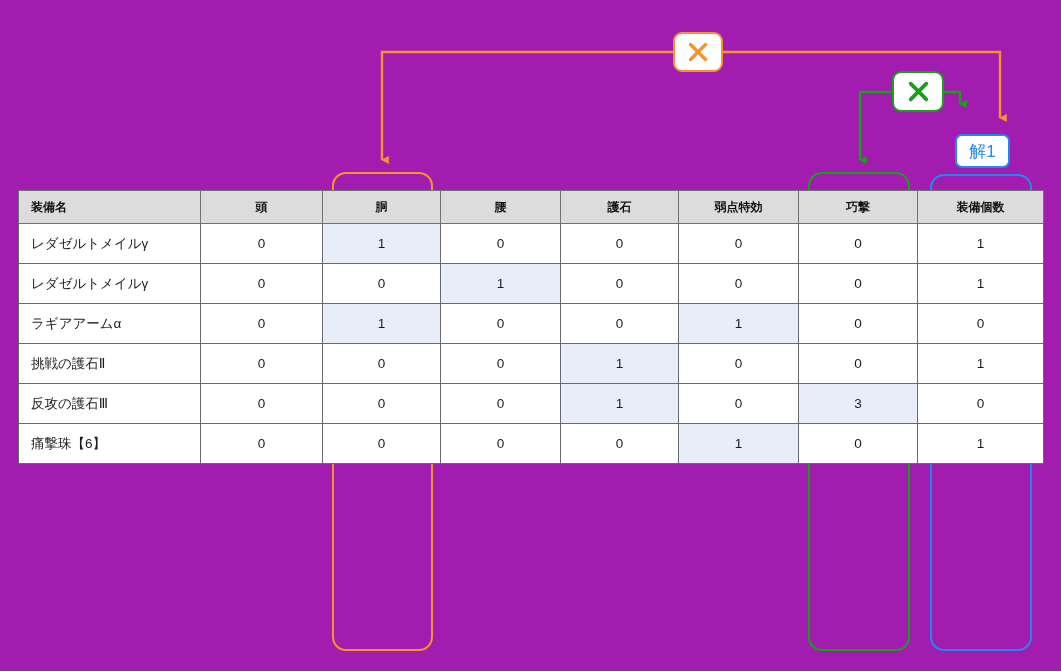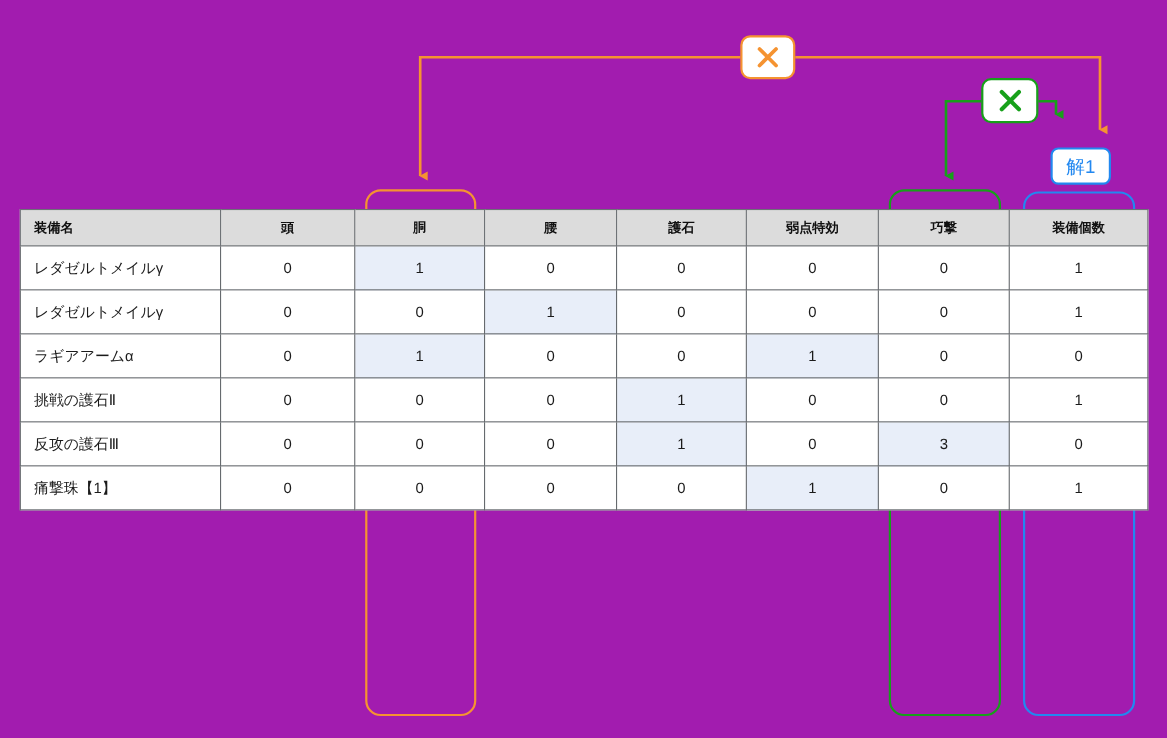--- a/index.html
+++ b/index.html
@@ -240,21 +240,21 @@
           <td class="cell-name">反攻の護石Ⅲ</td>
           <td class="cell-num">0</td>
           <td class="cell-num">0</td>
           <td class="cell-num">0</td>
           <td class="cell-num hl">1</td>
           <td class="cell-num">0</td>
           <td class="cell-num hl">3</td>
           <td class="cell-num">0</td>
         </tr>
         <tr>
-          <td class="cell-name">痛撃珠【1】</td>
+          <td class="cell-name">痛撃珠【6】</td>
           <td class="cell-num">0</td>
           <td class="cell-num">0</td>
           <td class="cell-num">0</td>
           <td class="cell-num">0</td>
           <td class="cell-num hl">1</td>
           <td class="cell-num">0</td>
           <td class="cell-num">1</td>
         </tr>
       </tbody>
   </table>

